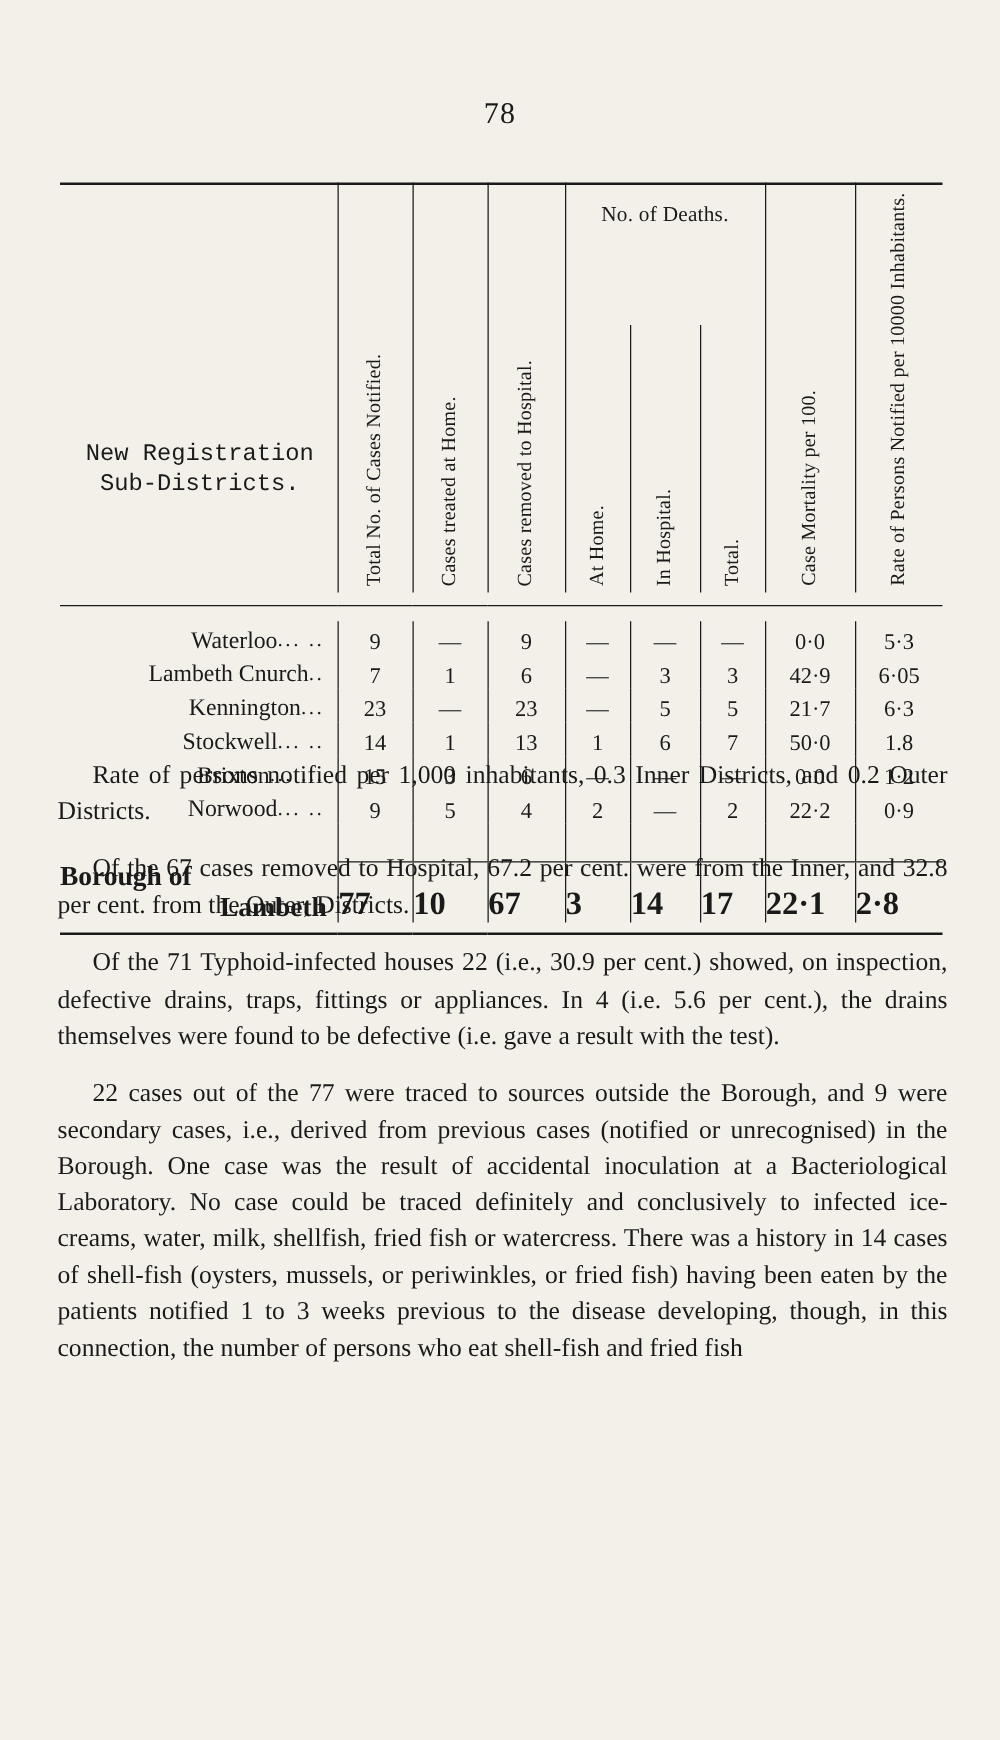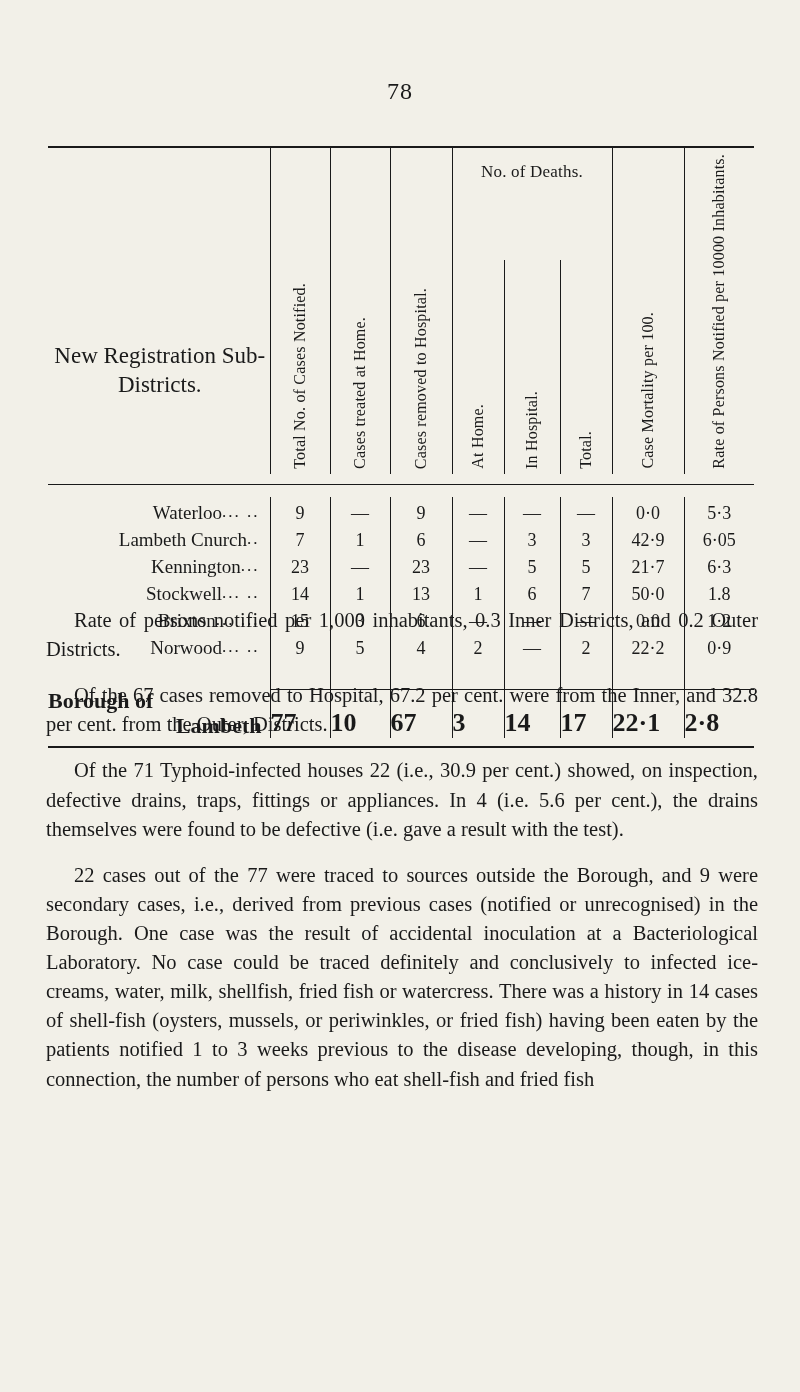--- a/index.html
+++ b/index.html
@@ -68,23 +68,24 @@
     line-height: 1.12;
     text-align: left;
     display: inline-block;
     padding-bottom: 6px;
     letter-spacing: 0.2px;
   }
   .hdr-left {
     text-align: left;
     padding-left: 2px !important;
     padding-bottom: 74px !important;
-    font-size: 23px;
+    font-size: 19px;
     line-height: 1.25;
     vertical-align: bottom;
+    font-family: Liberation Mono, monospace;
   }
   .deaths-group {
     text-align: center;
     font-size: 17px;
     padding-bottom: 4px;
     letter-spacing: 0.2px;
   }
   .col-sep { border-left: 1px solid #1a1a1a; }
 
   .data-row td {

